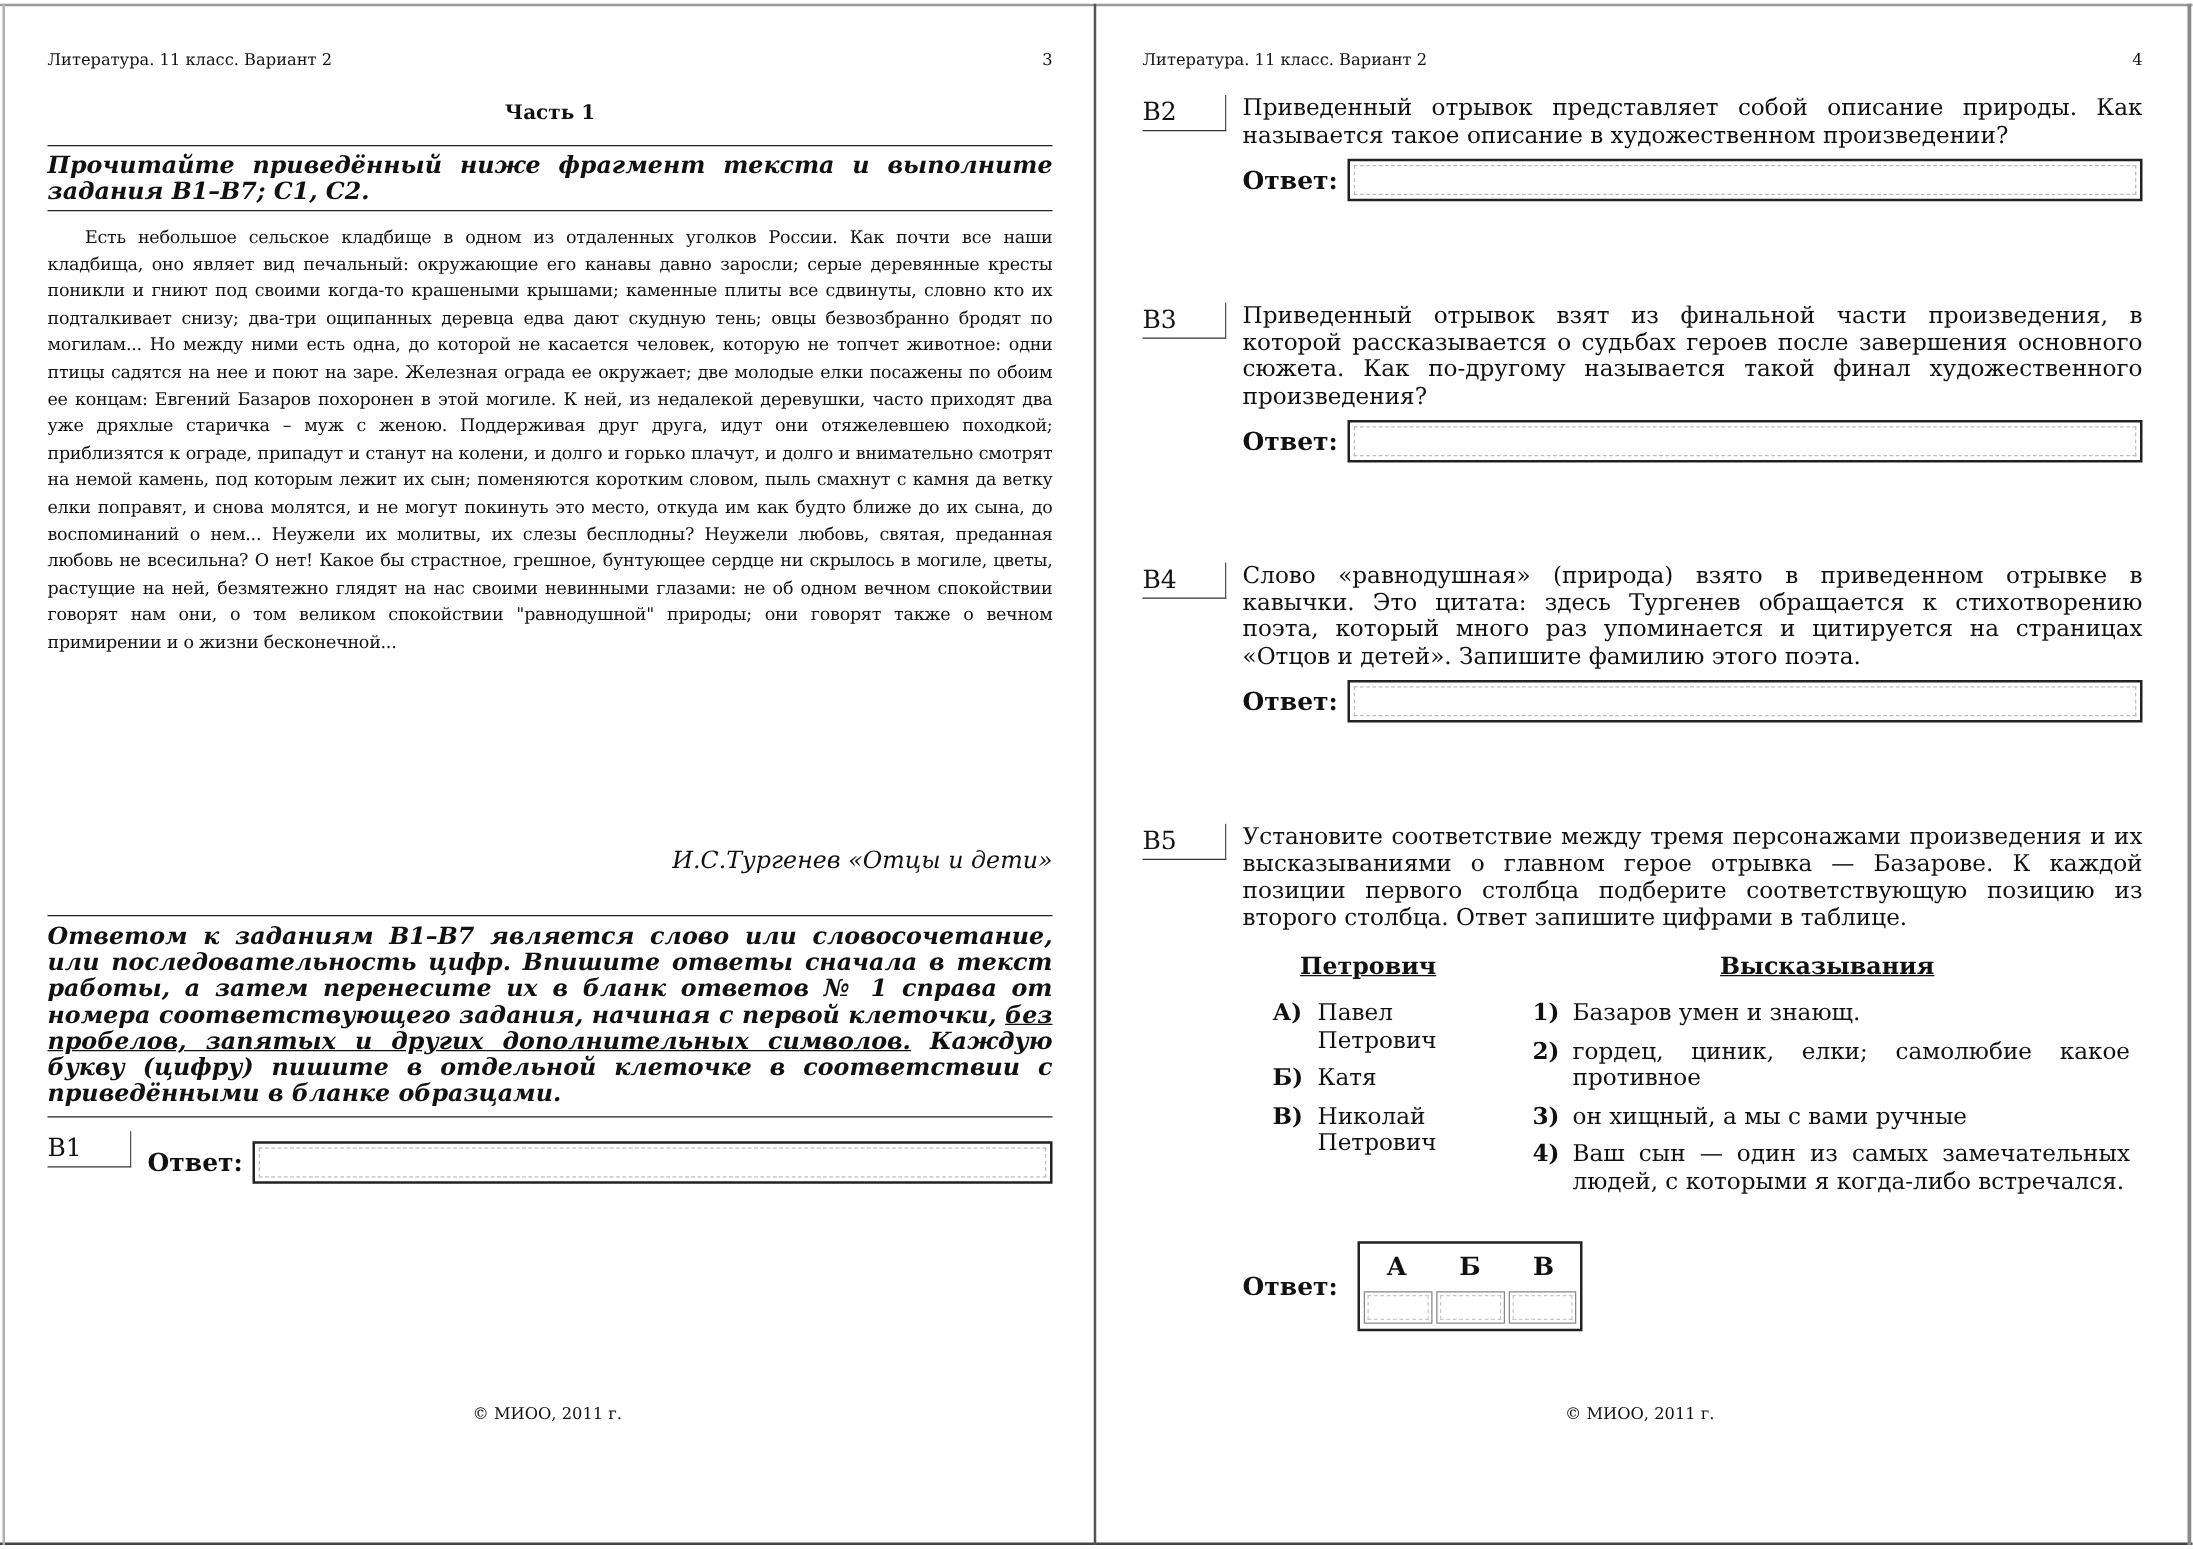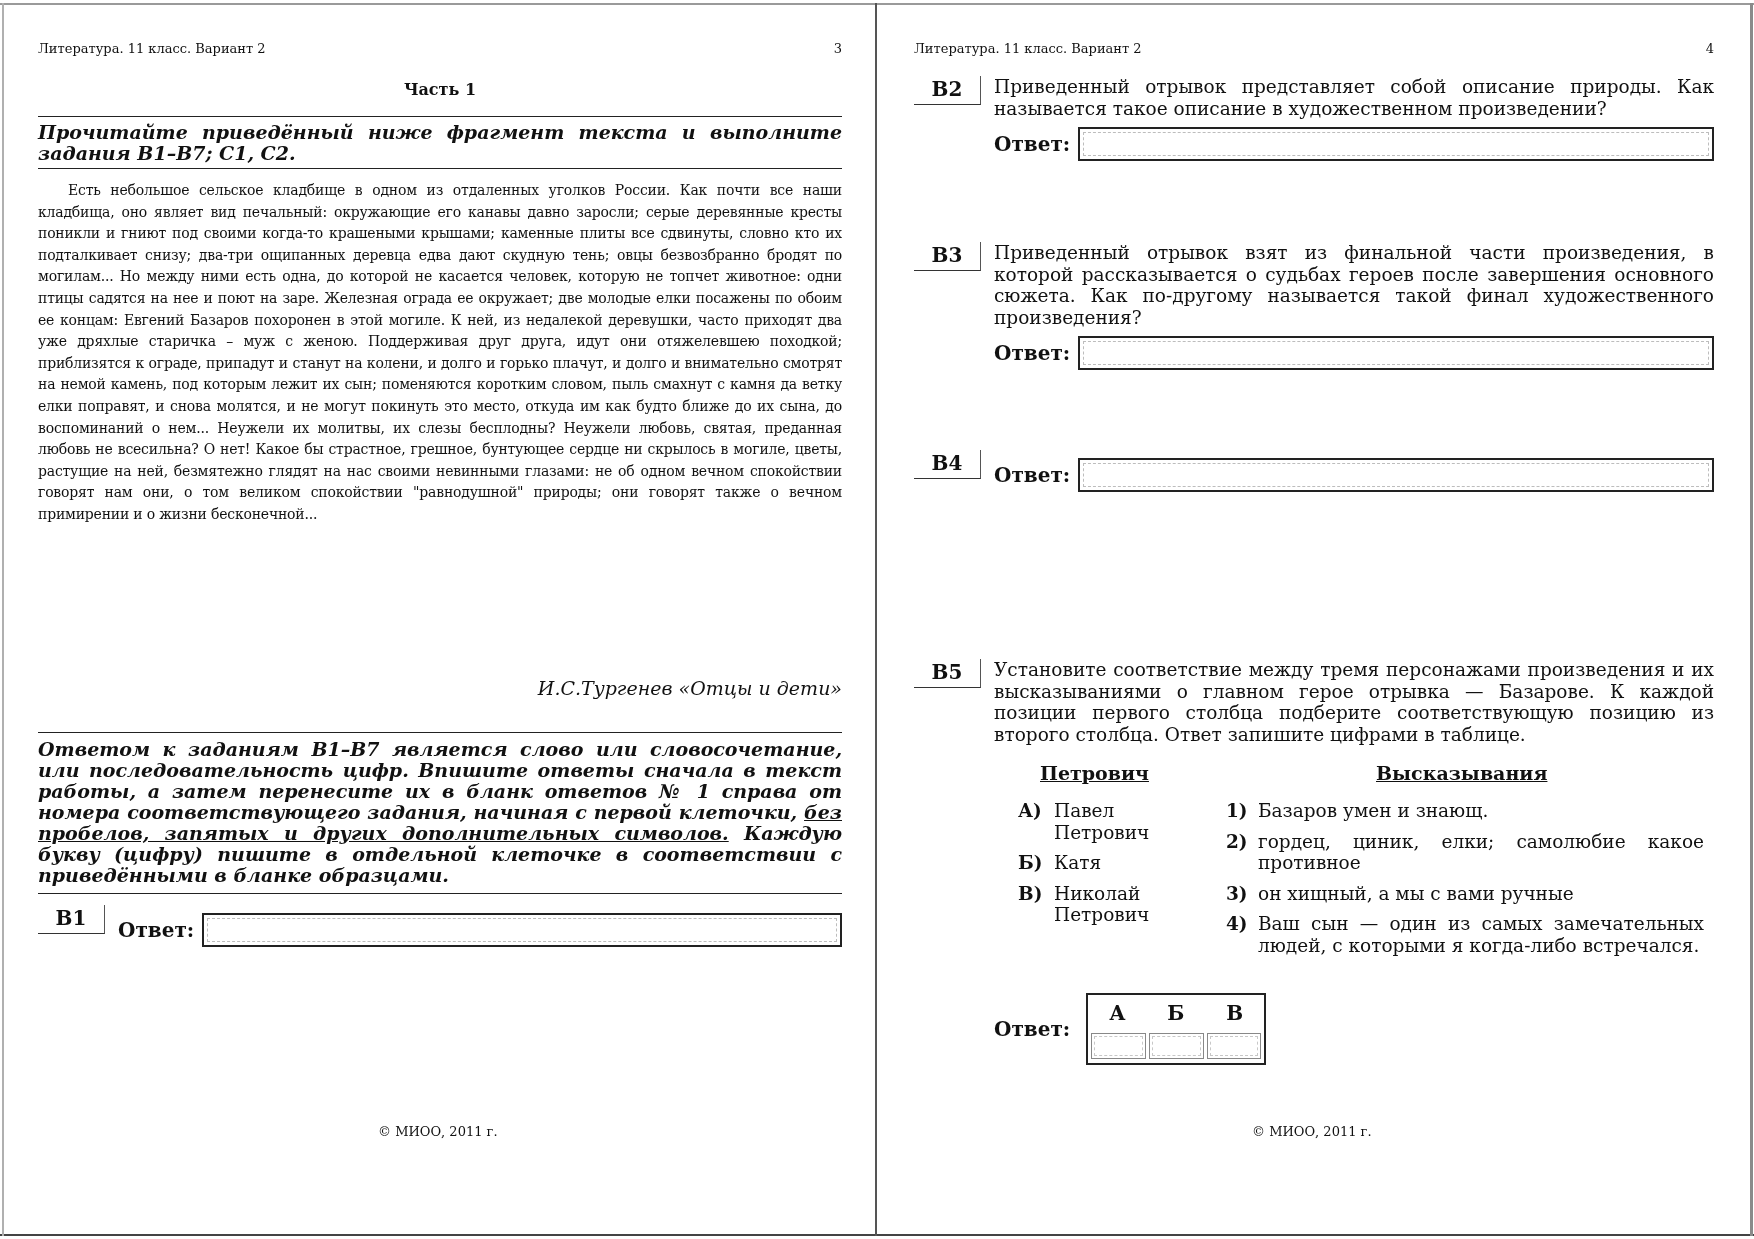--- a/index.html
+++ b/index.html
@@ -29,21 +29,21 @@
 
   .passage { position: absolute; left: 0; right: 0; top: 180px; font-size: 14px; line-height: 21.6px; text-align: justify; letter-spacing: -0.2px; }
   .passage p { margin: 0; text-indent: 30px; }
 
   .attribution { position: absolute; right: 0; top: 677px; font-style: italic; font-size: 19px; }
 
   .task { position: absolute; left: 0; right: 0; }
   .task-label {
     position: absolute; left: 0; top: 0; width: 66px; height: 28px;
     border-right: 1.5px solid #555; border-bottom: 1.5px solid #333;
-    text-align: center; font-weight: bold; font-size: 20px; line-height: 26px;
+    font-weight: normal; font-size: 20px; line-height: 26px;
   }
   .task-text { margin-left: 80px; font-size: 18.5px; line-height: 21.6px; text-align: justify; }
   .answer-row { margin-top: 8px; margin-left: 80px; display: flex; align-items: center; }
   .answer-label { font-weight: bold; font-size: 20px; margin-right: 8px; }
   .answer-box {
     flex: 1; height: 34px; border: 2px solid #222; box-sizing: border-box; position: relative; background: #fff;
   }
   .answer-box::after {
     content: ""; position: absolute; left: 3px; right: 3px; top: 3px; bottom: 3px; border: 1px dashed #bdbdbd;
   }
@@ -130,20 +130,21 @@
     <div class="task-label">В3</div>
     <div class="task-text">Приведенный отрывок взят из финальной части произведения, в которой рассказывается о судьбах героев после завершения основного сюжета. Как по-другому называется такой финал художественного произведения?</div>
     <div class="answer-row">
       <span class="answer-label">Ответ:</span>
       <div class="answer-box"></div>
     </div>
   </div>
 
   <div class="task" style="top:450px;">
     <div class="task-label">В4</div>
+    <div class="task-text">Слово «равнодушная» (природа) взято в приведенном отрывке в кавычки. Это цитата: здесь Тургенев обращается к стихотворению поэта, который много раз упоминается и цитируется на страницах «Отцов и детей». Запишите фамилию этого поэта.</div>
     <div class="answer-row">
       <span class="answer-label">Ответ:</span>
       <div class="answer-box"></div>
     </div>
   </div>
 
   <div class="task" style="top:659px;">
     <div class="task-label">В5</div>
     <div class="task-text">Установите соответствие между тремя персонажами произведения и их высказываниями о главном герое отрывка — Базарове. К каждой позиции первого столбца подберите соответствующую позицию из второго столбца. Ответ запишите цифрами в таблице.</div>
   </div>

